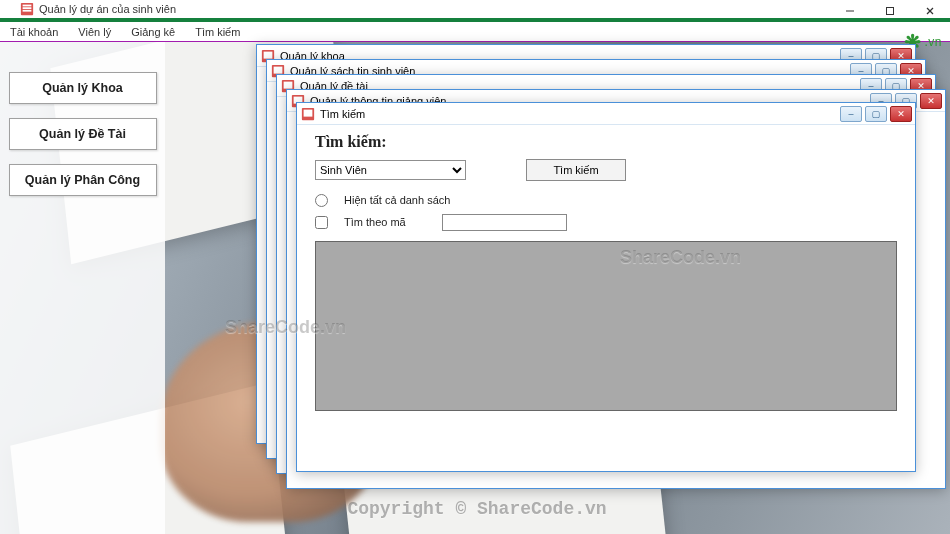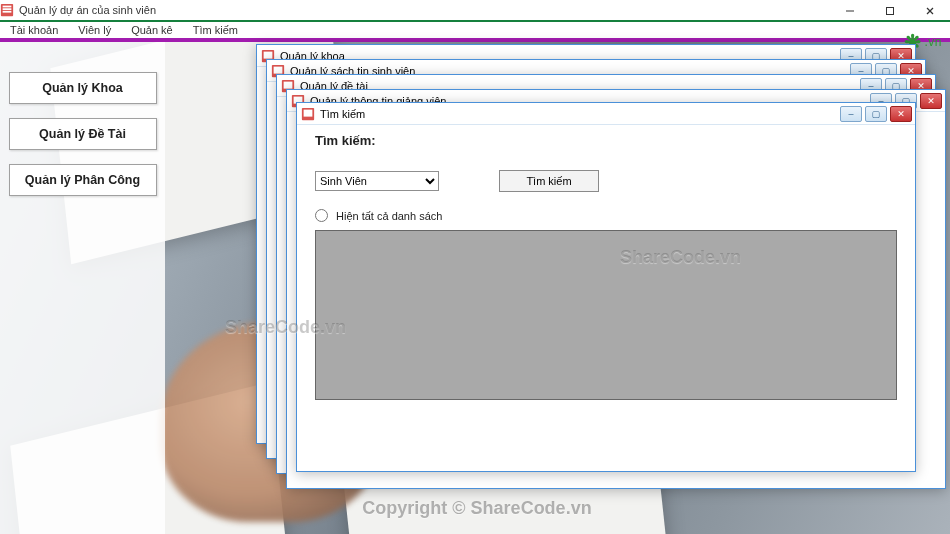--- a/index.html
+++ b/index.html
@@ -1,26 +1,26 @@
 <!DOCTYPE html>
 <html><head>
 <meta charset="utf-8">
 <style>
   * { box-sizing: border-box; margin: 0; padding: 0; }
   body { font-family: "Segoe UI", Tahoma, sans-serif; width: 950px; height: 534px; overflow: hidden; background: #fff; position: relative; }
   
   
-  .titlebar { height: 22px; display: flex; align-items: center; background: #fff; border-bottom: 2px solid #15803d; font-size: 11px; padding-left: 0; position: relative; }
+  .titlebar { height: 22px; display: flex; align-items: center; background: #fff; border-bottom: 4px solid #15803d; font-size: 11px; padding-left: 20px; position: relative; }
   .app-icon { width: 14px; height: 14px; margin-right: 5px; display: inline-flex; align-items: center; justify-content: center; }
   .app-icon svg { width: 14px; height: 14px; }
   .title-text { color: #333; }
   .win-controls { position: absolute; right: 0; top: 0; display: flex; height: 22px; }
   .win-btn { width: 40px; height: 22px; display: flex; align-items: center; justify-content: center; cursor: pointer; font-size: 10px; color:#333; }
 
-  .menubar { height: 20px; display: flex; align-items: center; font-size: 11px; color: #333; background:#fff; border-bottom: 4px solid #a21caf; }
+  .menubar { height: 20px; display: flex; align-items: center; font-size: 11px; color: #333; background:#fff; border-bottom: 1px solid #a21caf; }
   .menubar .menu-item { padding: 0 10px; cursor: pointer; }
 
   .client { position: relative; height: 492px; width: 100%; }
 
   
   .bg { position:absolute; inset:0; background: linear-gradient(115deg,#b9c2cb 0%, #9aa5af 25%, #707b86 55%, #8d97a0 80%, #aab2ba 100%); overflow:hidden; }
   .paper { position:absolute; background:#f2f2f0; transform: skewY(-8deg) rotate(-6deg); box-shadow: 0 4px 20px rgba(0,0,0,.25); }
   .p1 { width:280px; height:200px; left:60px; top:-10px; }
   .p2 { width:310px; height:220px; left:350px; top:360px; }
   .p3 { width:260px; height:200px; left:20px; top:370px; }
@@ -37,34 +37,34 @@
   .mdi .mdi-ctl { width:22px; height:16px; border:1px solid #7ea6cc; border-radius:2px; background: linear-gradient(#eaf3fb,#cde2f3); font-size:9px; display:flex; align-items:center; justify-content:center; cursor:pointer; color:#2b5d8a; }
   .mdi .mdi-ctl.close { background: linear-gradient(#e57373,#c83232); border-color:#9b2020; color:#fff; }
 
   .w1 { left:256px; top:2px; width:660px; height:400px; }
   .w2 { left:266px; top:17px; width:660px; height:400px; }
   .w3 { left:276px; top:32px; width:660px; height:400px; }
   .w4 { left:286px; top:47px; width:660px; height:400px; }
   .w5 { left:296px; top:60px; width:620px; height:370px; }
 
   .search-body { padding: 8px 18px; font-size:11px; color:#222; }
-  .search-heading { font-weight:700; font-size:13px; margin-bottom:20px; }
+  .search-heading { font-weight:700; font-size:16px; margin-bottom:6px;font-family:Liberation Serif, serif; }
   .row { display:flex; align-items:center; gap:10px; height:26px; }
-  select.combo { width:124px; height:20px; font-size:11px; border:1px solid #8f8f8f; background:#fff; }
+  select.combo { width:151px; height:20px; font-size:11px; border:1px solid #8f8f8f; background:#fff; }
   .btn-search { width:100px; height:22px; font-size:11px; border:1px solid #8a8a8a; background:#f3f3f3; cursor:pointer; margin-left:50px; }
   .opt-block { margin-top:6px; }
-  .opt-row { display:flex; align-items:flex-end; height:22px; gap:8px; font-size:11px; }
+  .opt-row { display:flex; align-items:center; height:22px; gap:16px; font-size:11px; }
   .opt-row input[type=text] { width:125px; height:17px; border:1px solid #888; font-size:11px; padding:0 2px; margin-left:20px; }
   .grid { margin-top:8px; width:100%; height:170px; background:#a9a9a9; border:1px solid #666; }
 
   
   .wm { position:absolute; font-size:18px; font-weight:600; color: rgba(60,60,60,0.28); text-shadow: 0 1px 1px rgba(255,255,255,.4); pointer-events:none; }
   .wm-1 { left:225px; top:275px; }
   .wm-2 { left:620px; top:205px; }
-  .wm-footer { position:absolute; left:4px; right:0; bottom:15px; text-align:center; font-size:18px; font-weight:600; color: rgba(40,40,40,.35); text-shadow: 0 1px 1px rgba(255,255,255,.5); pointer-events:none; }
+  .wm-footer { position:absolute; left:4px; right:0; bottom:15px; text-align:center; font-size:18px; font-weight:600; color: rgba(40,40,40,.35); text-shadow: 0 1px 1px rgba(255,255,255,.5); pointer-events:none;font-family:Liberation Mono, monospace; }
 
   
   .logo { position:absolute; right:8px; top:-12px; font-size:17px; font-weight:700; color:#3a3a3a; letter-spacing:.5px; display:flex; align-items:center; gap:3px; }
   .logo .mark { color:#2f9935; font-size:20px; }
   .logo .vn { color:#2f9935; font-weight:400; font-size:12px; }
 </style>
 </head>
 <body>
 
 <div class="titlebar">
@@ -93,21 +93,21 @@
           <line x1="2" y1="2" x2="8" y2="8" stroke="currentColor" stroke-width="1.2"></line>
           <line x1="8" y1="2" x2="2" y2="8" stroke="currentColor" stroke-width="1.2"></line>
         </svg>
     </div>
   </div>
 </div>
 
 <div class="menubar">
   <div class="menu-item">Tài khoản</div>
   <div class="menu-item">Viên lý</div>
-  <div class="menu-item">Quản kê</div>
+  <div class="menu-item">Giảng kê</div>
   <div class="menu-item">Tìm kiếm</div>
 </div>
 
 <div class="client">
 
   <div class="bg">
     <div class="paper p1"></div>
     <div class="paper p2"></div>
     <div class="paper p3"></div>
     <div class="hand"></div>
@@ -213,20 +213,25 @@
         <select class="combo">
           <option>Sinh Viên</option>
         </select>
         <button class="btn-search">Tìm kiếm</button>
       </div>
       <div class="opt-block">
         <div class="opt-row">
           <input type="radio" name="mode" style="">
           <span>Hiện tất cả danh sách</span>
         </div>
+        <div class="opt-row">
+          <input type="checkbox" style="">
+          <span>Tìm theo mã</span>
+          <input type="text" value="" style="">
+        </div>
       </div>
       <div class="grid"></div>
     </div>
   </div>
 
   <div class="wm wm-1">ShareCode.vn</div>
   <div class="wm wm-2">ShareCode.vn</div>
   <div class="wm-footer">Copyright © ShareCode.vn</div>
 </div>
 

